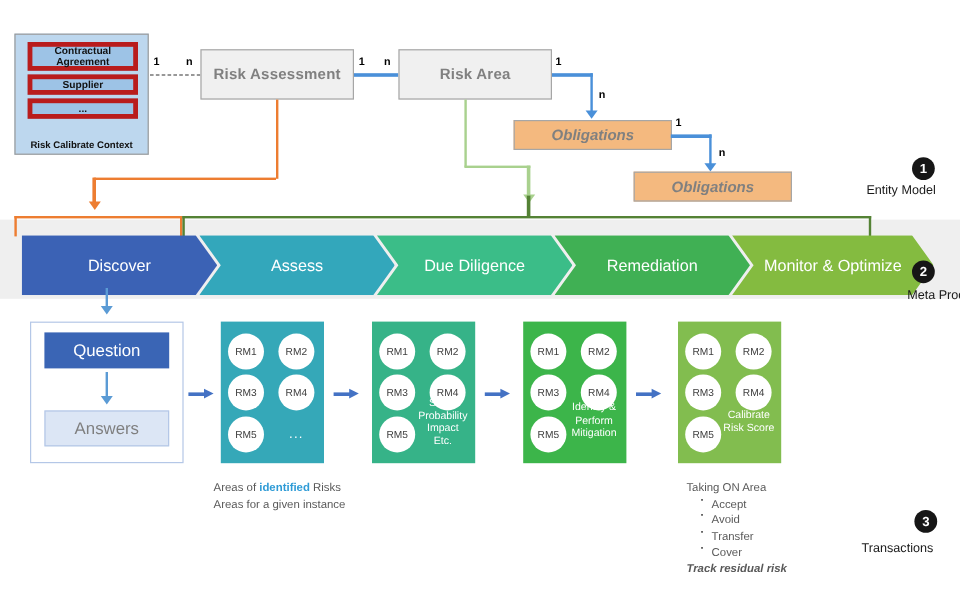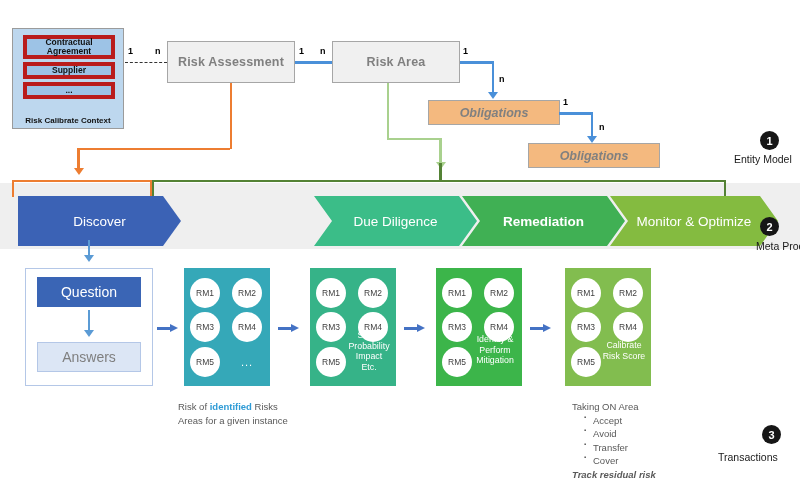--- a/index.html
+++ b/index.html
@@ -207,38 +207,41 @@
   <div class="abs ln ln-or ln-h" style="left:78px;top:147.5px;width:152px;height:2.5px;"></div>
   <div class="abs ln ln-or ln-v" style="left:77px;top:147.5px;height:22px;"></div>
   <div class="abs arrowhead ah-down-orange" style="left:73.5px;top:168px;"></div>
 
   <div class="abs ln ln-gr ln-v" style="left:386.5px;top:83px;height:56px;"></div>
   <div class="abs ln ln-gr ln-h" style="left:386.5px;top:137.5px;width:55px;height:2.5px;"></div>
   <div class="abs ln ln-gr ln-v" style="left:439px;top:137.5px;height:26px;"></div>
   <div class="abs arrowhead ah-down-green" style="left:435.5px;top:162px;"></div>
 
   <div class="abs badge" style="left:760px;top:131px;">1</div>
-  <div class="abs badge-lbl" style="left:722px;top:153px;margin-left:12px;">Entity Model</div>
+  <div class="abs badge-lbl" style="left:722px;top:153px;">Entity Model</div>
 
   <div class="abs band2"></div>
 
   <div class="abs bracket" style="left:12px;top:180px;width:140px;height:17px;"></div>
 
   <div class="abs bracket green" style="left:152px;top:180px;width:574px;height:17px;"></div>
 
   <div class="abs ln ln-grd ln-v" style="left:439px;top:163px;height:18px;"></div>
 
   <div class="abs chev-wrap">
     <div class="chev first" style="left:0px;width:163px;background:#3b62b5;">
       <span>Discover</span>
     </div>
+    <div class="chev" style="left:148px;width:163px;background:#33a7bb;">
+      <span>Assess</span>
+    </div>
     <div class="chev" style="left:296px;width:163px;background:#3bbd88;">
       <span>Due Diligence</span>
     </div>
-    <div class="chev" style="left:444px;width:163px;background:#40b054;font-weight:bold;">
+    <div class="chev" style="left:444px;width:163px;background:#40b054;">
       <span>Remediation</span>
     </div>
     <div class="chev" style="left:592px;width:168px;background:#84bb40;">
       <span>Monitor &amp; Optimize</span>
     </div>
   </div>
 
   <div class="abs ln ln-v" style="left:87.5px;top:240px;height:16px;background:#5b9bd5;"></div>
   <div class="abs arrowhead" style="left:84px;top:255px;border-left:5px solid transparent;border-right:5px solid transparent;border-top:7px solid #5b9bd5;"></div>
 
@@ -307,21 +310,21 @@
     <div class="rm r0">RM1</div>
     <div class="rm r1">RM2</div>
     <div class="rm r2">RM3</div>
     <div class="rm r3">RM4</div>
     <div class="rm r4">RM5</div>
     <div class="stage-cap" style="white-space:pre-line;top:72px;">Calibrate
 Risk Score</div>
   </div>
 
   <div class="note" style="left:178px;top:400px;width:210px;">
-    <span>Risk of </span><span class="hl">identified</span><span> Risks</span><br>
+    <span>Areas of </span><span class="hl">identified</span><span> Risks</span><br>
     <span>Areas for a given instance</span>
   </div>
 
   <div class="note" style="left:572px;top:400px;width:180px;">
     <div>Taking ON Area</div>
     <ul class="bullets">
       <li>Accept</li>
       <li>Avoid</li>
       <li>Transfer</li>
       <li>Cover</li>

